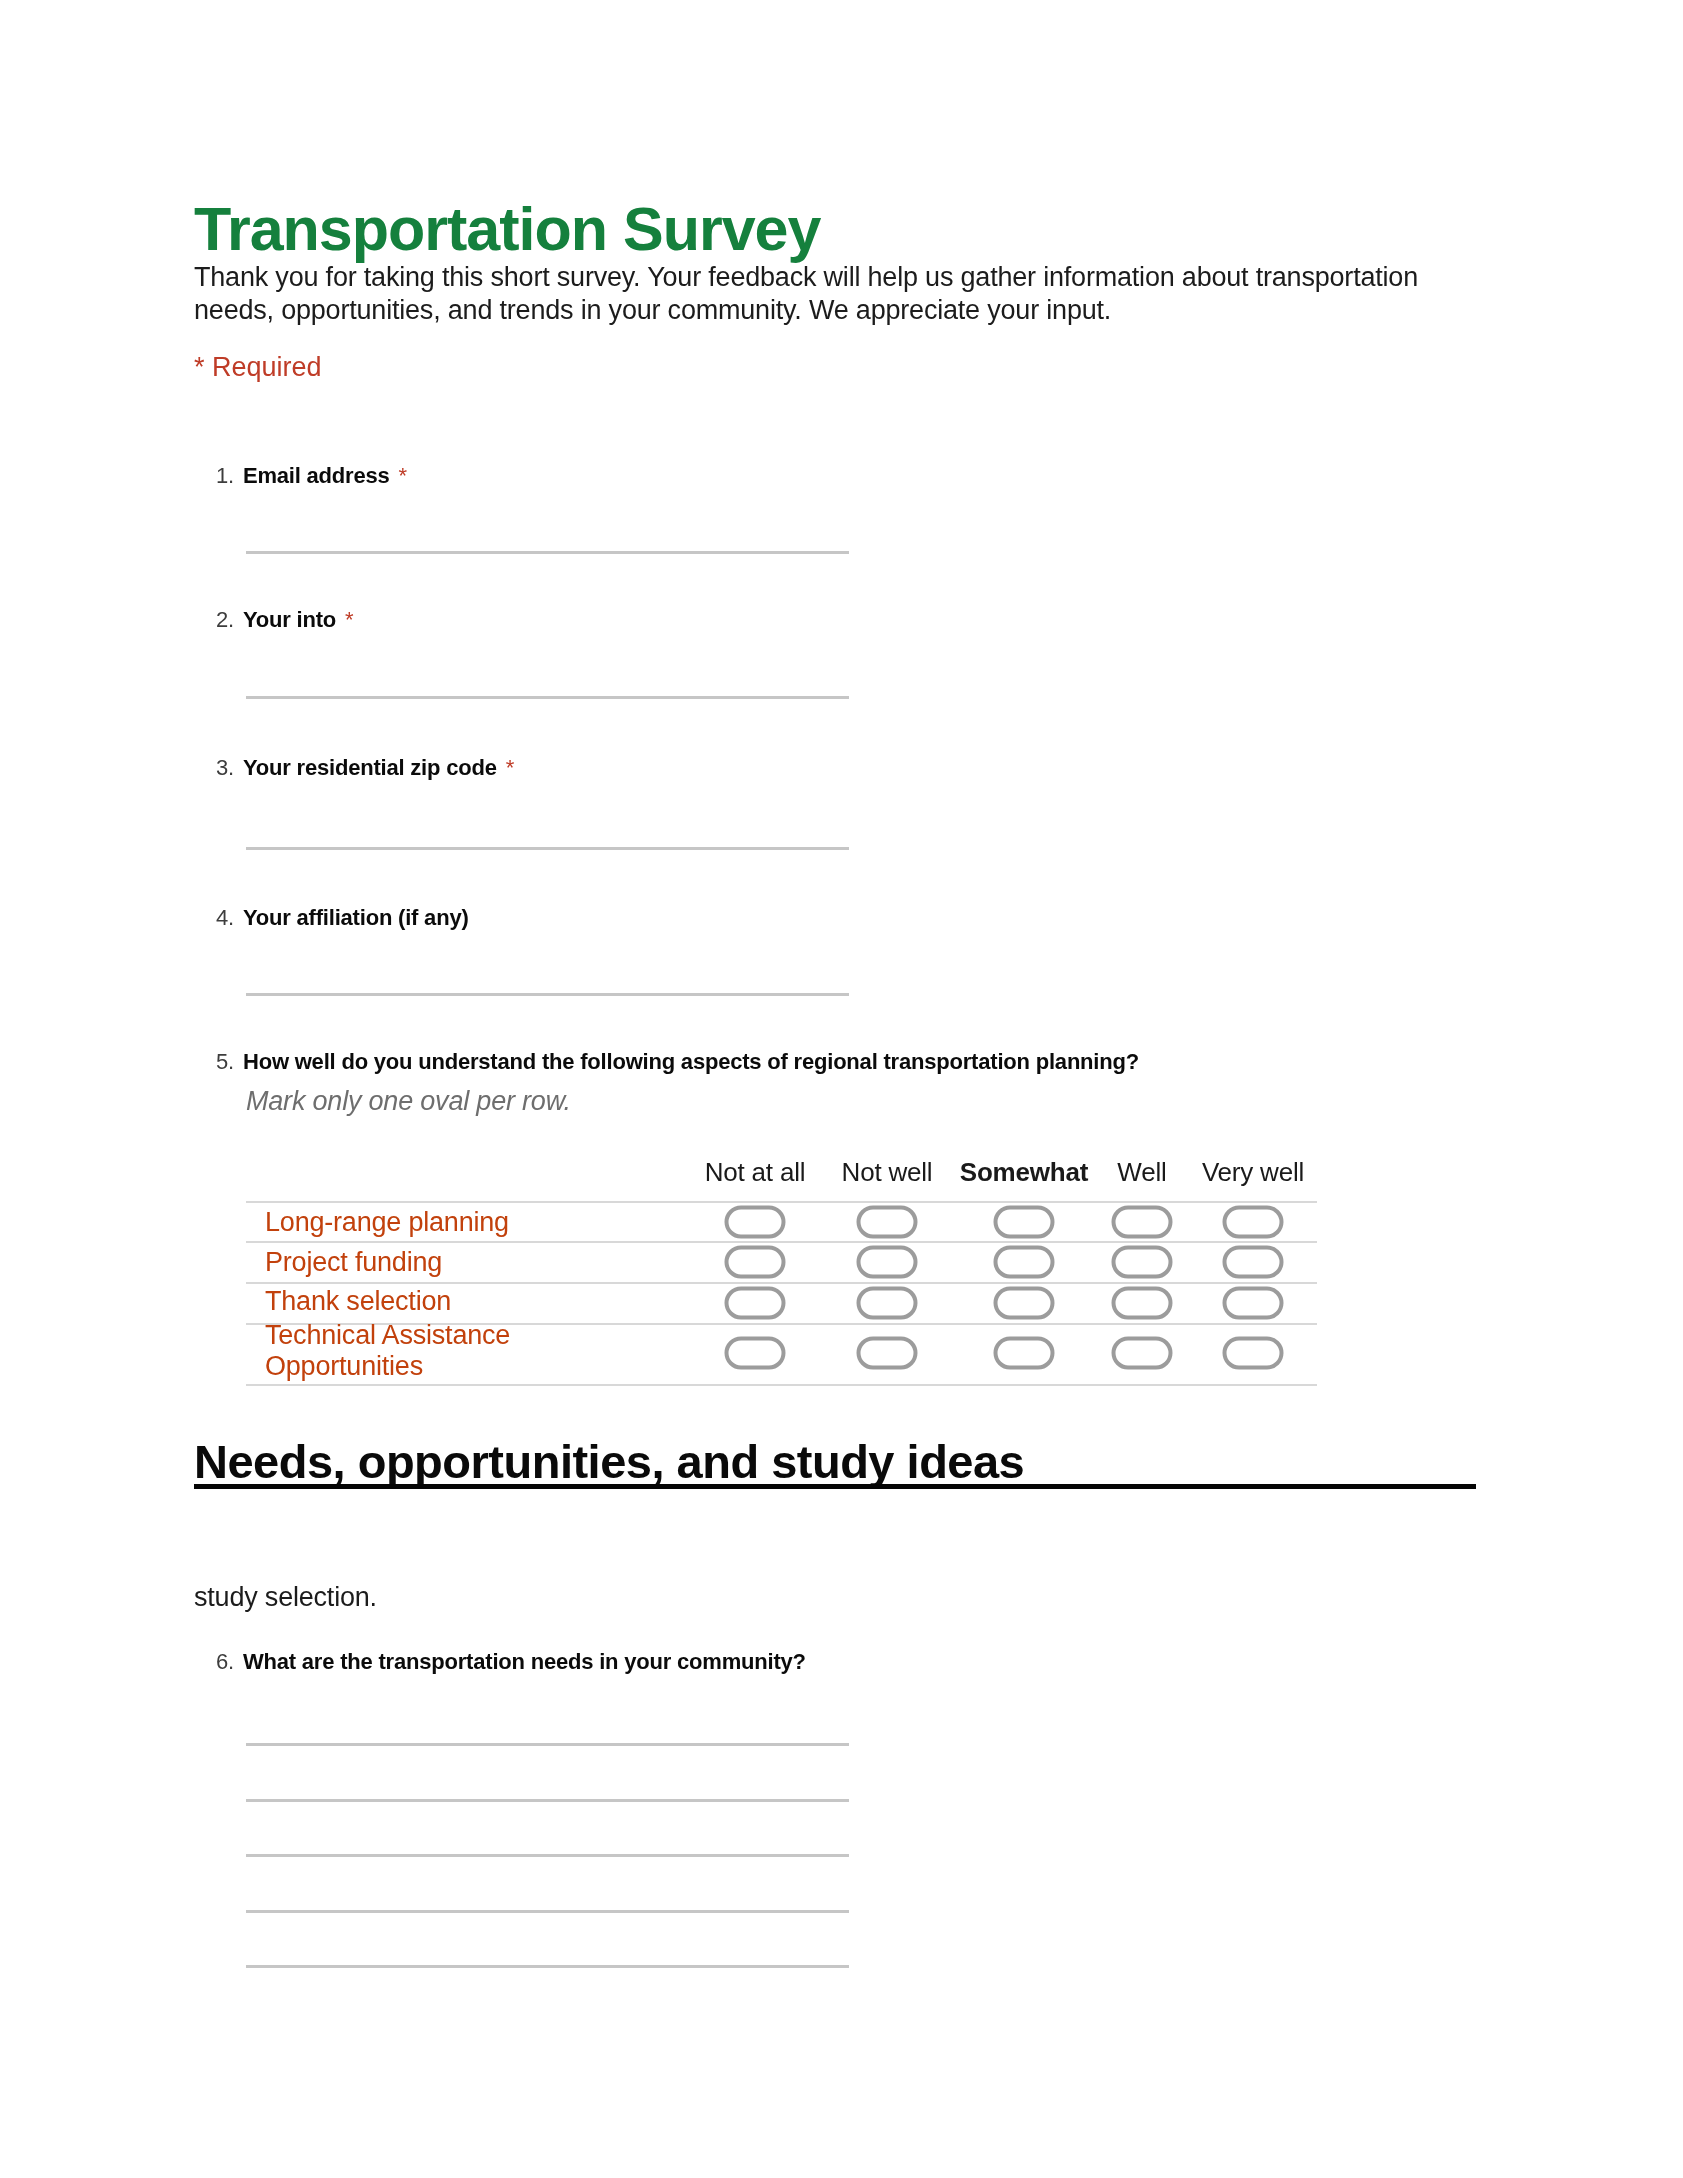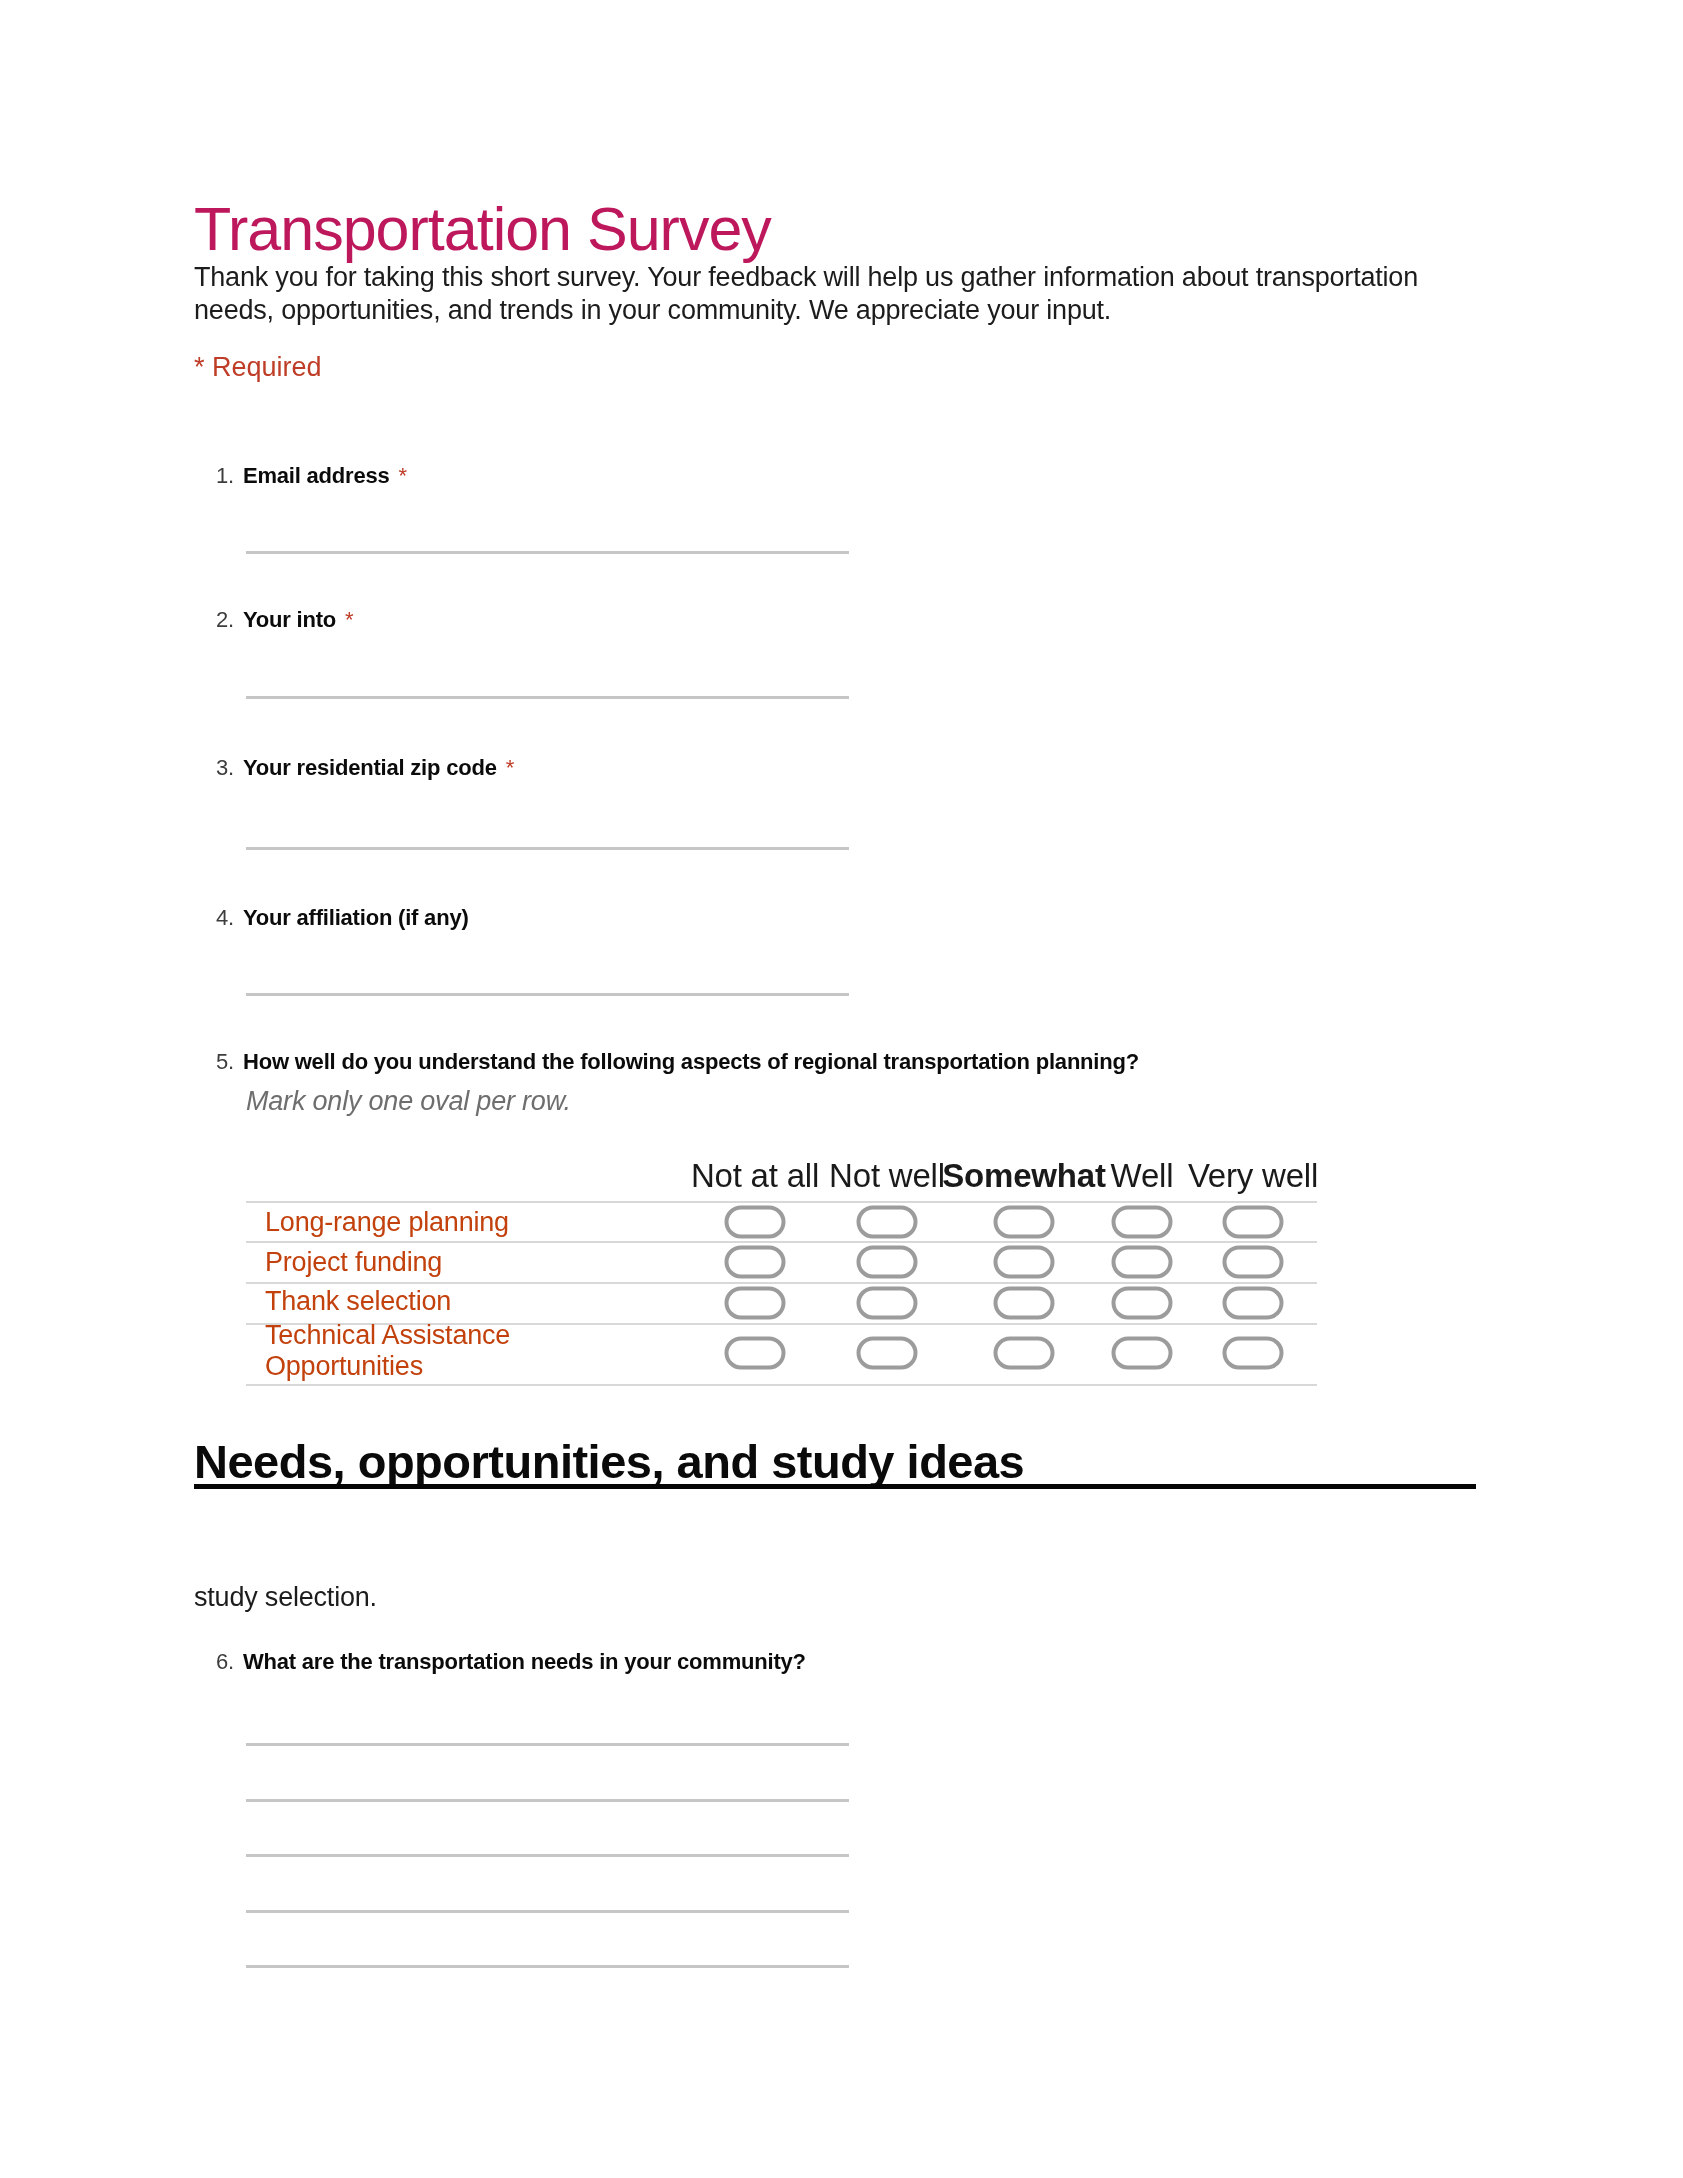--- a/index.html
+++ b/index.html
@@ -8,22 +8,22 @@
     width:1683px;height:2178px;
     background:#ffffff;
     font-family:"Liberation Sans", sans-serif;
     color:#0d0d0d;
     overflow:hidden;
   }
   .abs{position:absolute;}
   
   .form-title{
     left:194px;top:194px;
-    font-size:61px;font-weight:400;letter-spacing:-1px;
-    color:#be185d;margin:0;
+    font-size:61px;font-weight:700;letter-spacing:-1px;
+    color:#15803d;margin:0;
   }
   
   .body-line{
     left:194px;
     font-size:27px;line-height:33px;color:#1c1c1c;
     letter-spacing:-0.2px;
   }
   .required-note{
     left:194px;top:352px;
     font-size:27px;
@@ -38,21 +38,21 @@
     font-size:27px;font-style:italic;color:#6e6e6e;letter-spacing:-0.2px;
   }
   
   .answer-line{
     left:246px;width:603px;height:3px;
     background:#c6c6c6;
   }
   
   .grid-line{height:2px;background:#d8d8d8;left:246px;width:1071px;}
   .col-head{
-    font-size:33px;color:#1a1a1a;letter-spacing:-0.2px;
+    font-size:26px;color:#1a1a1a;letter-spacing:-0.2px;
     transform:translateX(-50%);white-space:nowrap;
   }
   .row-label{
     left:265px;
     font-size:27px;color:#c2410c;letter-spacing:-0.2px;
     line-height:31px;white-space:pre-line;
   }
   .oval{
     width:61px;height:33px;
     border:4px solid #9c9c9c;border-radius:18px;

